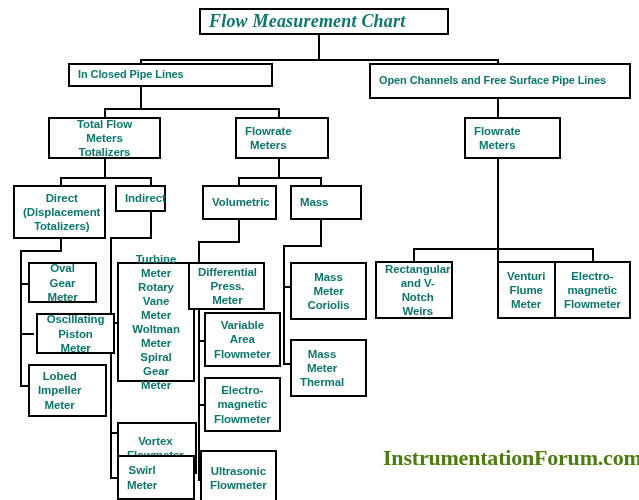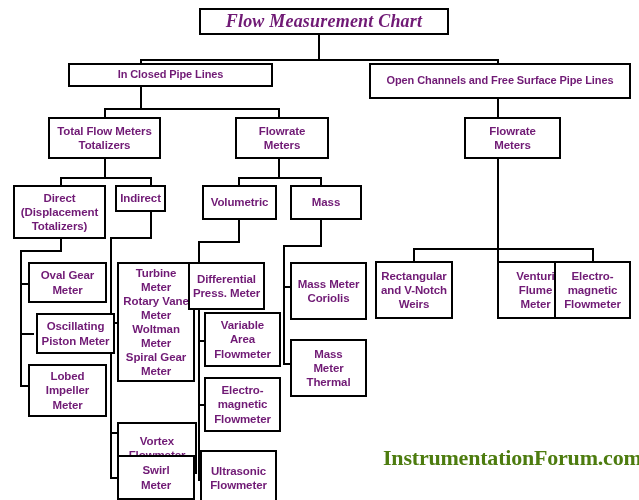--- a/index.html
+++ b/index.html
@@ -15,28 +15,27 @@
     font-family: "Liberation Sans", sans-serif;
     overflow: hidden;
   }
   .node {
     position: absolute;
     box-sizing: border-box;
     border: 2px solid #000000;
     background: #ffffff;
     display: flex;
     align-items: center;
-    justify-content: center;
     text-align: center;
     font-size: 11.5px;
     font-weight: bold;
     line-height: 1.22;
-    color: #701a75;
+    color: #0f766e;
     letter-spacing: -0.1px;
-    padding: 0 0;
+    padding: 0 8px;
     z-index: 3;
   }
   .node.title-node {
     font-family: "Liberation Serif", serif;
     font-style: italic;
     font-weight: bold;
     font-size: 18px;
     letter-spacing: 0.2px;
     border-width: 2px;
   }
@@ -165,21 +164,21 @@
   </div>
 
   <div class="node" style="left:202px; top:185px; width:75px; height:35px;">
     <span class="lbl">Volumetric</span>
   </div>
 
   <div class="node" style="left:290px; top:185px; width:72px; height:35px;">
     <span class="lbl">Mass</span>
   </div>
 
-  <div class="node" style="left:28px; top:262px; width:79px; height:41px;">
+  <div class="node" style="left:28px; top:262px; width:69px; height:41px;">
     <span class="lbl">Oval Gear
 Meter</span>
   </div>
 
   <div class="node" style="left:36px; top:313px; width:79px; height:41px;">
     <span class="lbl">Oscillating
 Piston  Meter</span>
   </div>
 
   <div class="node" style="left:28px; top:364px; width:79px; height:53px;">

